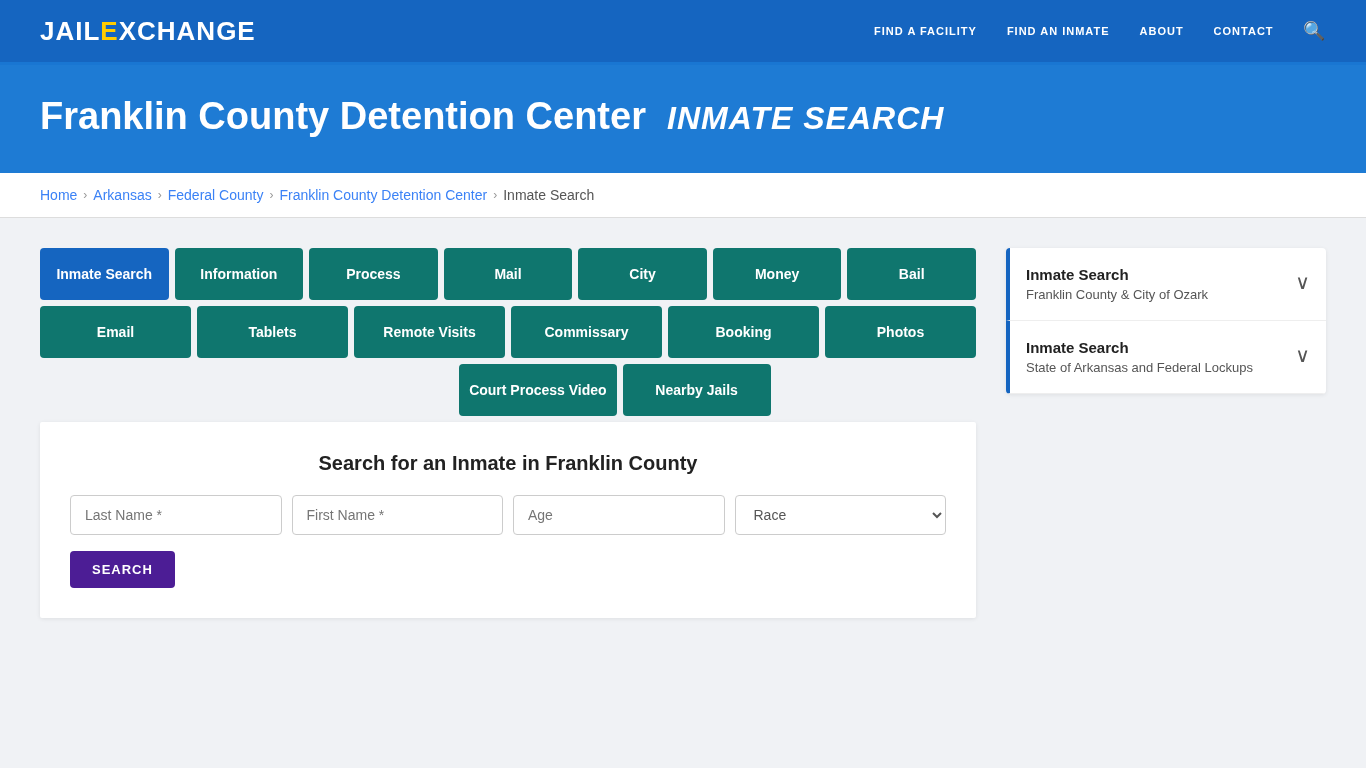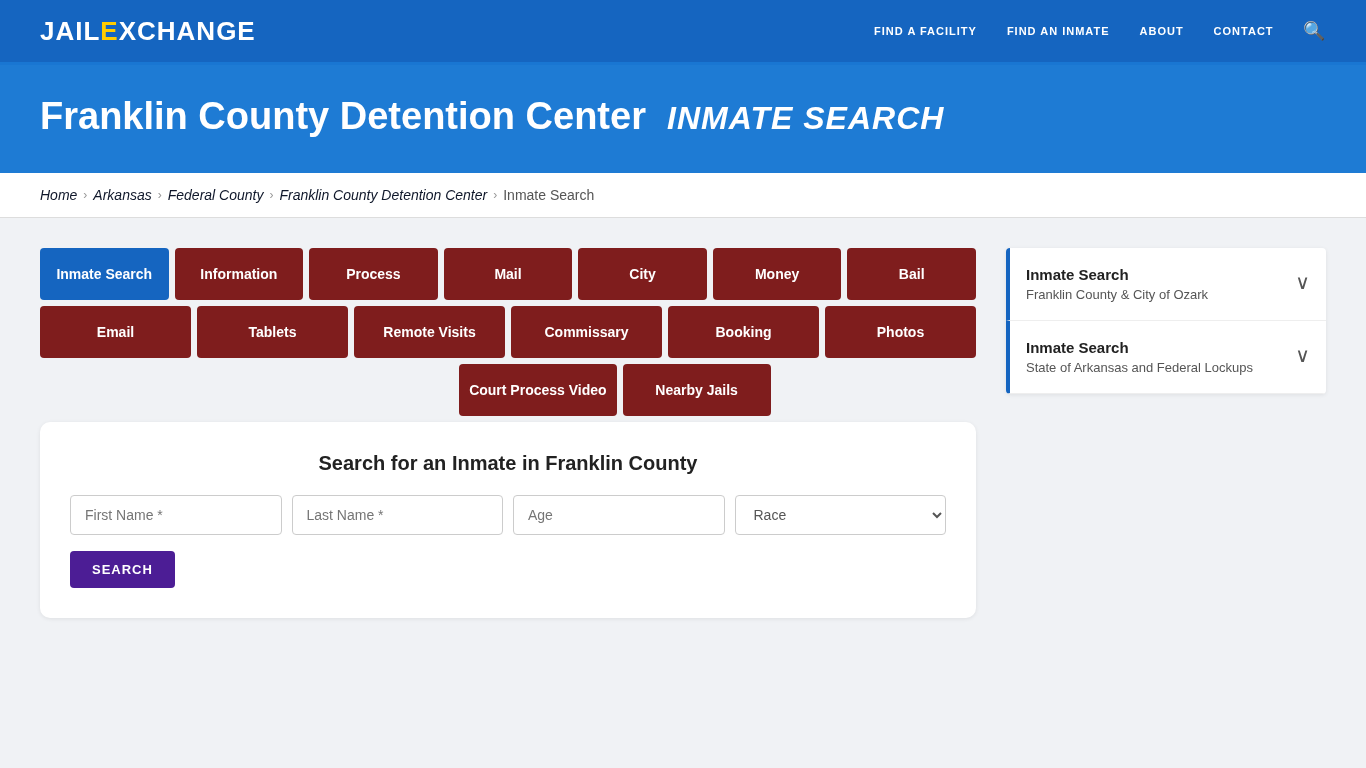--- a/index.html
+++ b/index.html
@@ -68,24 +68,23 @@
       padding: 14px 40px;
       border-bottom: 1px solid #ddd;
     }
     .breadcrumb {
       display: flex;
       align-items: center;
       gap: 6px;
       font-size: 14px;
     }
     .breadcrumb a {
-      color: #0f172a;
+      color: #3b82f6;
       text-decoration: none;
       cursor: pointer;
-      font-style: italic;
     }
     .breadcrumb .sep {
       color: #999;
       font-size: 12px;
     }
     .breadcrumb .current {
       color: #555;
     }
 
     
@@ -106,41 +105,41 @@
       grid-template-columns: repeat(7, 1fr);
       gap: 6px;
       margin-bottom: 6px;
     }
     .nav-btn {
       padding: 18px 10px;
       text-align: center;
       font-size: 14px;
       font-weight: 600;
       color: #fff;
-      background: #7f1d1d;
+      background: #0f766e;
       border: none;
       border-radius: 4px;
       cursor: pointer;
       white-space: nowrap;
     }
     .nav-btn.active {
       background: #1565c0;
     }
 
     .nav-buttons-row2 {
       display: grid;
       grid-template-columns: repeat(6, 1fr);
       gap: 6px;
       margin-bottom: 6px;
     }
 
     
     .search-card {
       background: #fff;
-      border-radius: 10px;
+      border-radius: 2px;
       padding: 30px;
       box-shadow: 0 1px 4px rgba(0,0,0,0.08);
     }
     .search-card h2 {
       font-size: 20px;
       font-weight: 700;
       margin-bottom: 20px;
       text-align: center;
       color: #222;
     }
@@ -273,22 +272,22 @@
     </div>
 
     <div style="display:flex; gap:6px; margin-bottom:6px; padding-left: calc(100% / 7 * 3 + 18px);">
       <button class="nav-btn" style="min-width:155px;">Court Process Video</button>
       <button class="nav-btn" style="min-width:148px;">Nearby Jails</button>
     </div>
 
     <div class="search-card">
       <h2>Search for an Inmate in Franklin County</h2>
       <div class="search-form-row">
+        <input type="text" placeholder="Last Name *" style="">
         <input type="text" placeholder="First Name *" style="">
-        <input type="text" placeholder="Last Name *" style="">
         <input type="text" placeholder="Age" style="">
         <select>
           <option>Race</option>
           <option>White</option>
           <option>Black</option>
           <option>Hispanic</option>
           <option>Asian</option>
           <option>Other</option>
         </select>
       </div>

